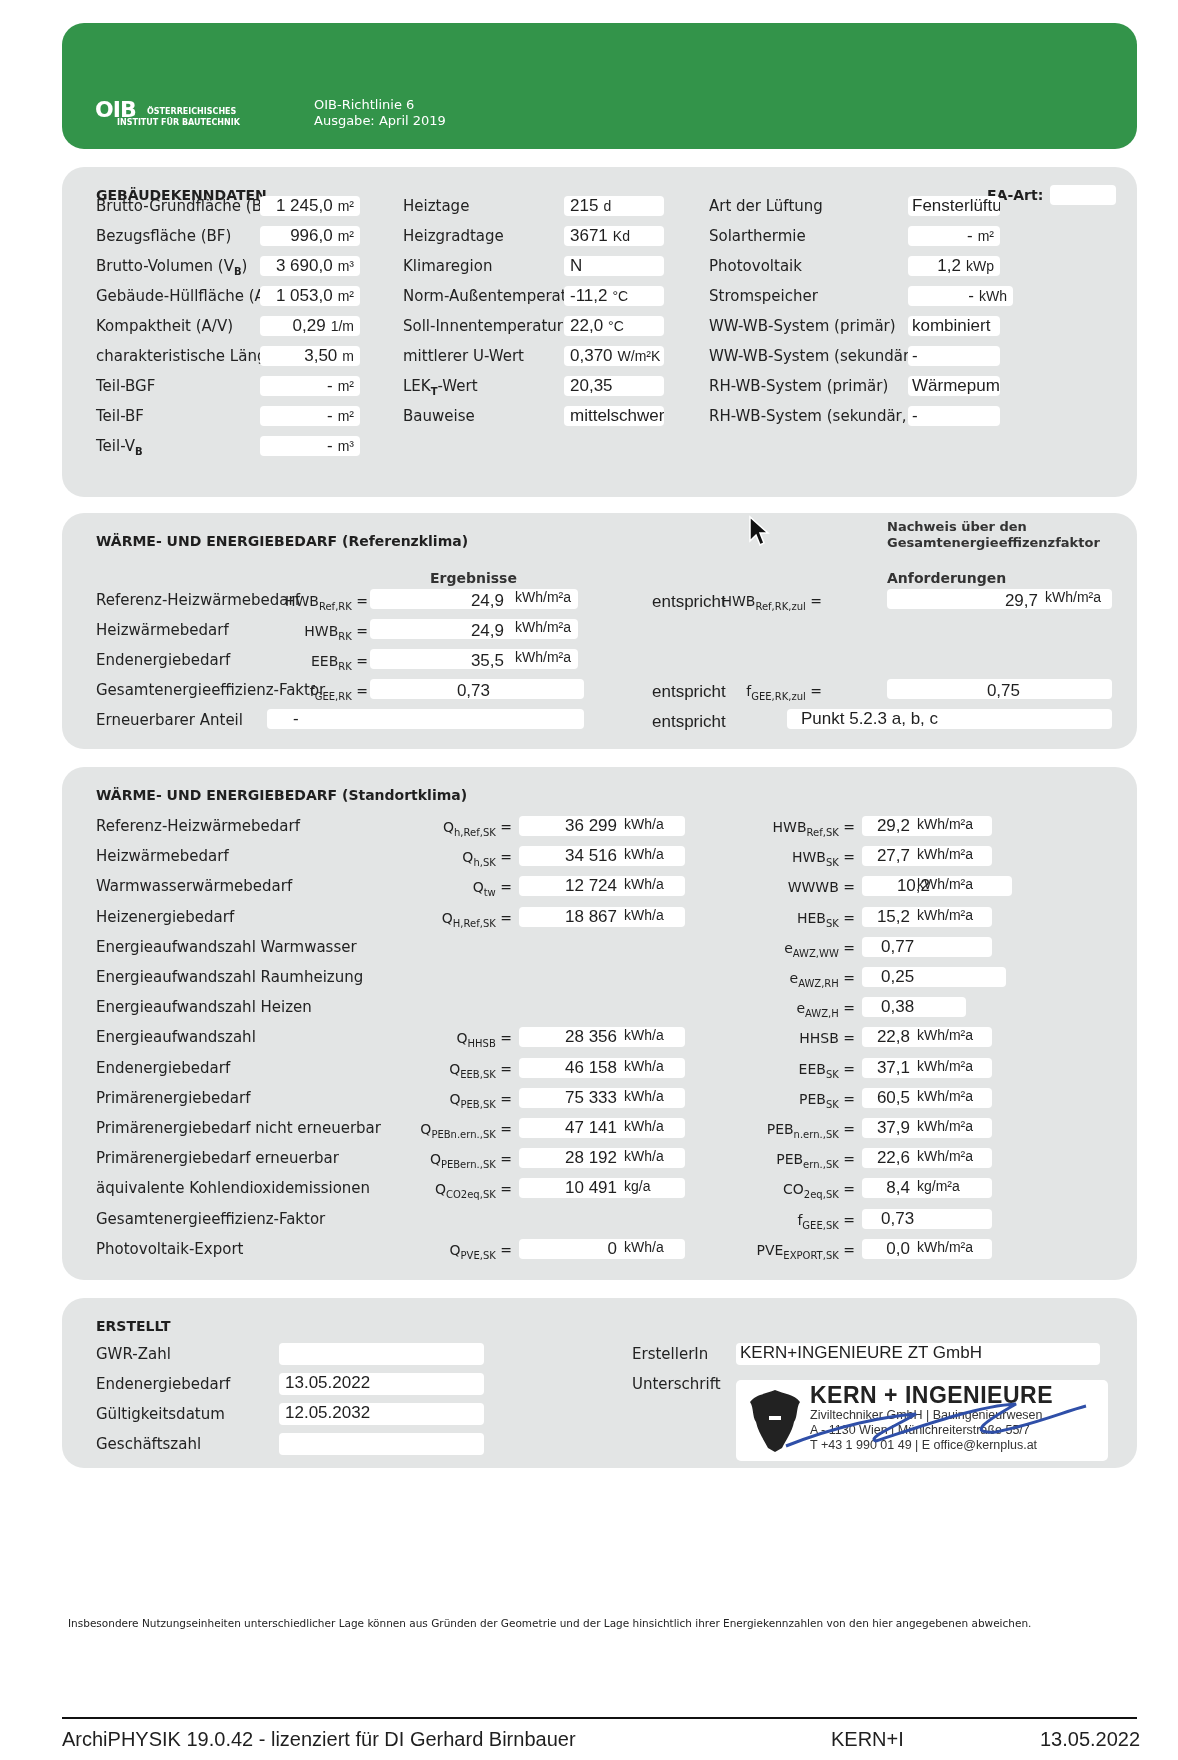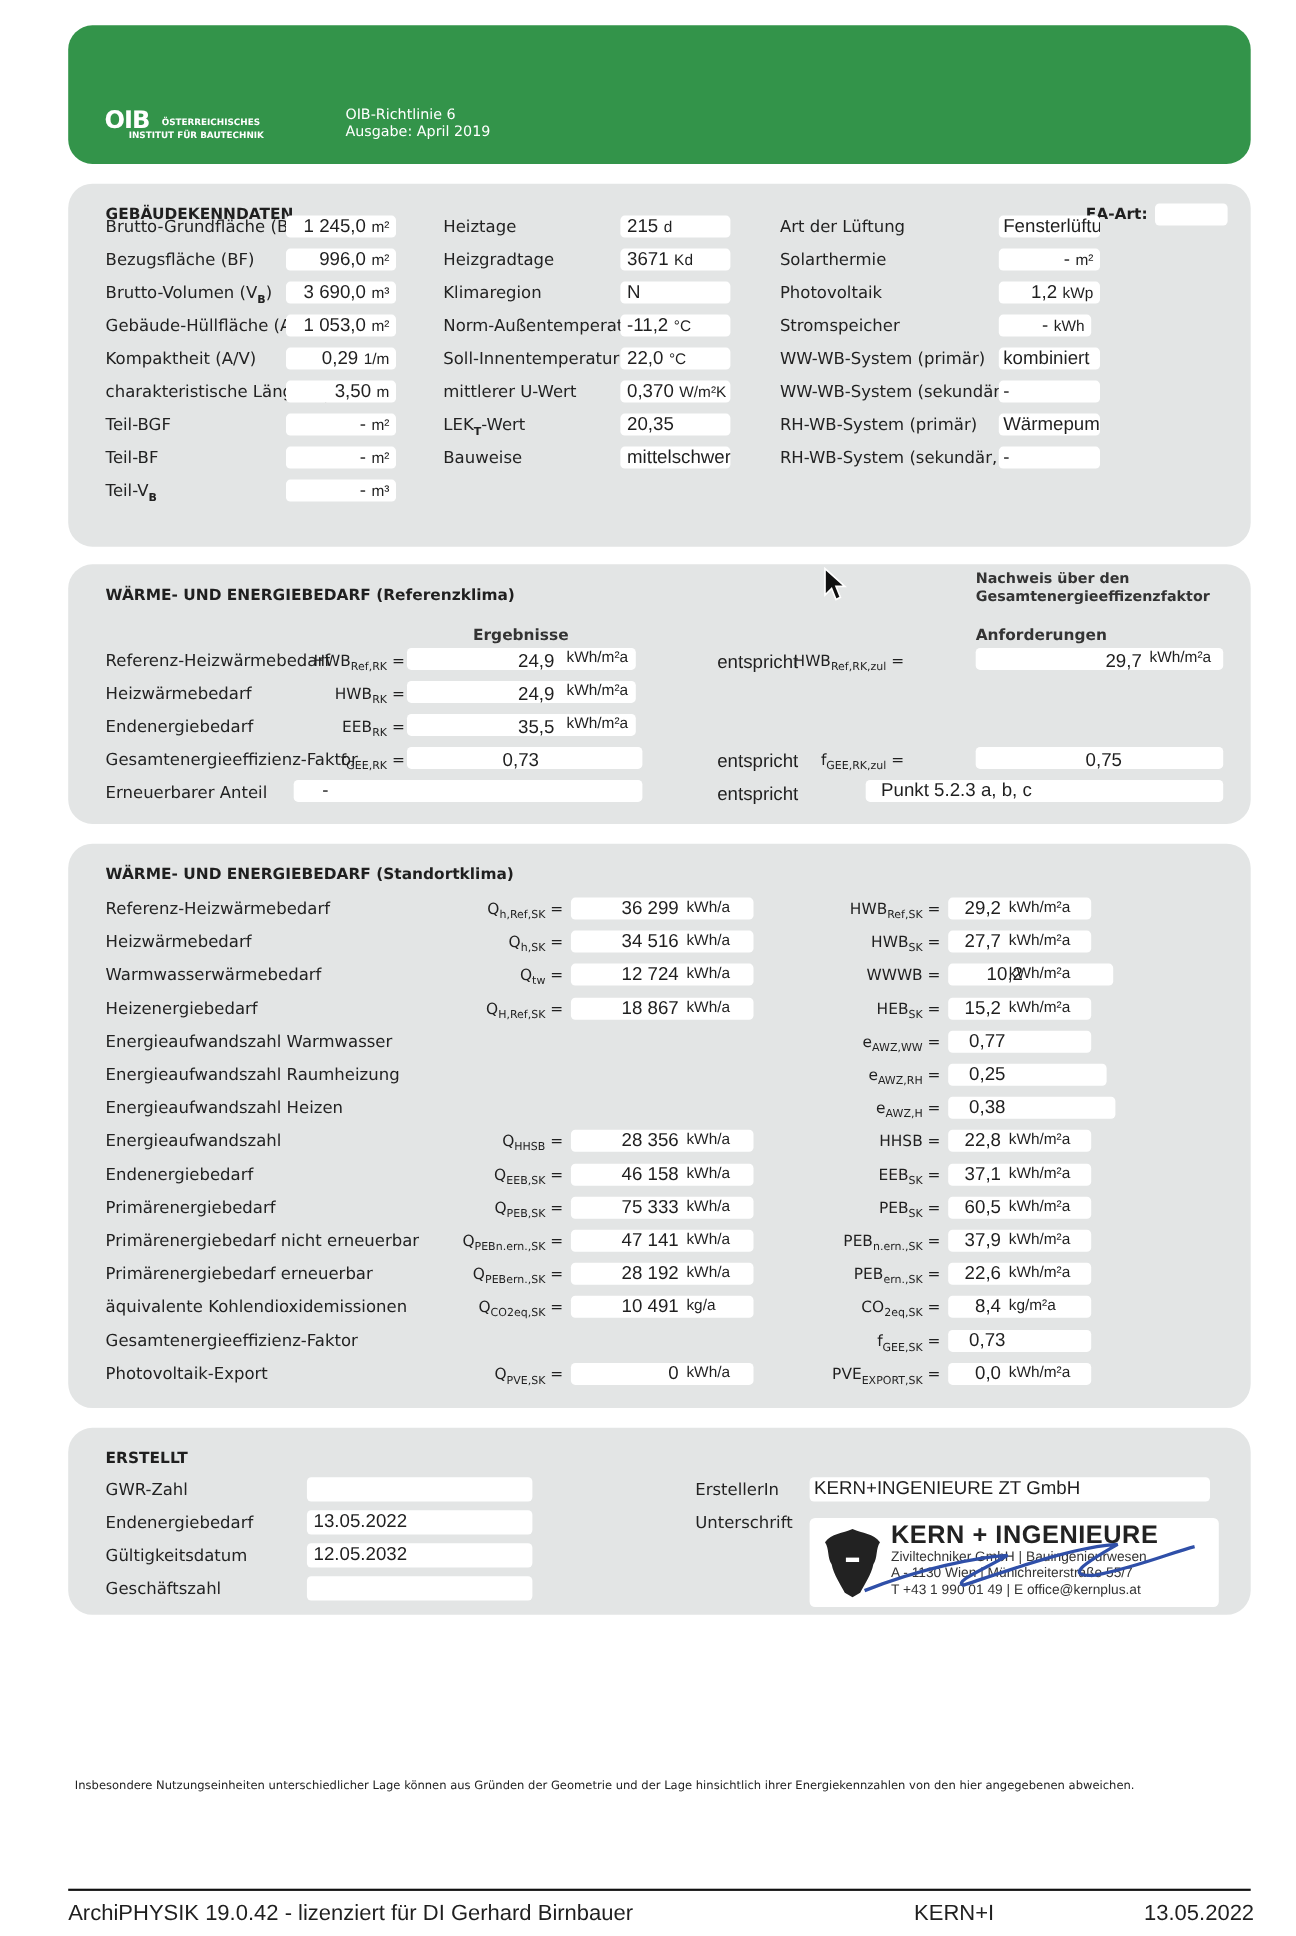--- a/index.html
+++ b/index.html
@@ -86,21 +86,21 @@
     <div class="abs field l" style="left:502px;top:209px;width:100px;padding-left:6px;"><span class="v">20,35</span></div>
     <div class="abs lbl" style="left:341px;top:240px;"><span>Bauweise</span></div>
     <div class="abs field l" style="left:502px;top:239px;width:100px;padding-left:6px;"><span class="v">mittelschwere</span></div>
     <div class="abs lbl" style="left:647px;top:30px;"><span>Art der Lüftung</span></div>
     <div class="abs field l" style="left:846px;top:29px;width:92px;"><span class="v">Fensterlüftung</span></div>
     <div class="abs lbl" style="left:647px;top:60px;"><span>Solarthermie</span></div>
     <div class="abs field r" style="left:846px;top:59px;width:92px;"><span class="v">-</span><span class="unit">m²</span></div>
     <div class="abs lbl" style="left:647px;top:90px;"><span>Photovoltaik</span></div>
     <div class="abs field r" style="left:846px;top:89px;width:92px;"><span class="v">1,2</span><span class="unit">kWp</span></div>
     <div class="abs lbl" style="left:647px;top:120px;"><span>Stromspeicher</span></div>
-    <div class="abs field r" style="left:846px;top:119px;width:84px;"><span class="v">-</span><span class="unit">kWh</span></div>
+    <div class="abs field r" style="left:846px;top:119px;width:105px;"><span class="v">-</span><span class="unit">kWh</span></div>
     <div class="abs lbl" style="left:647px;top:150px;"><span>WW-WB-System (primär)</span></div>
     <div class="abs field l" style="left:846px;top:149px;width:92px;"><span class="v">kombiniert</span></div>
     <div class="abs lbl" style="left:647px;top:180px;"><span>WW-WB-System (sekundär, opt.)</span></div>
     <div class="abs field l" style="left:846px;top:179px;width:92px;"><span class="v">-</span></div>
     <div class="abs lbl" style="left:647px;top:210px;"><span>RH-WB-System (primär)</span></div>
     <div class="abs field l" style="left:846px;top:209px;width:92px;"><span class="v">Wärmepumpe</span></div>
     <div class="abs lbl" style="left:647px;top:240px;"><span>RH-WB-System (sekundär, opt.)</span></div>
     <div class="abs field l" style="left:846px;top:239px;width:92px;"><span class="v">-</span></div>
   </div>
 
@@ -211,21 +211,21 @@
     <div class="abs field" style="left:800px;top:169.8px;width:130px;">
       <span class="abs" style="left:19px;top:0;">0,77</span>
     </div>
     <div class="abs lbl" style="left:34px;top:201px;">Energieaufwandszahl Raumheizung</div>
     <div class="abs sym" style="right:282px;top:203px;"><span>e</span><sub>AWZ,RH</sub><span> =</span></div>
     <div class="abs field" style="left:800px;top:200px;width:144px;">
       <span class="abs" style="left:19px;top:0;">0,25</span>
     </div>
     <div class="abs lbl" style="left:34px;top:231.2px;">Energieaufwandszahl Heizen</div>
     <div class="abs sym" style="right:282px;top:233.2px;"><span>e</span><sub>AWZ,H</sub><span> =</span></div>
-    <div class="abs field" style="left:800px;top:230.2px;width:152px;">
+    <div class="abs field" style="left:800px;top:230.2px;width:104px;">
       <span class="abs" style="left:19px;top:0;">0,38</span>
     </div>
     <div class="abs lbl" style="left:34px;top:261.4px;">Energieaufwandszahl</div>
     <div class="abs sym" style="right:625px;top:263.4px;"><span>Q</span><sub>HHSB</sub><span> =</span></div>
     <div class="abs field" style="left:457px;top:260.4px;width:166px;">
       <span class="abs" style="right:68px;top:0;">28 356</span>
       <span class="abs unit" style="left:100px;top:-2px;">kWh/a</span>
     </div>
     <div class="abs sym" style="right:282px;top:263.4px;"><span>HHSB</span><span> =</span></div>
     <div class="abs field" style="left:800px;top:260.4px;width:130px;">

